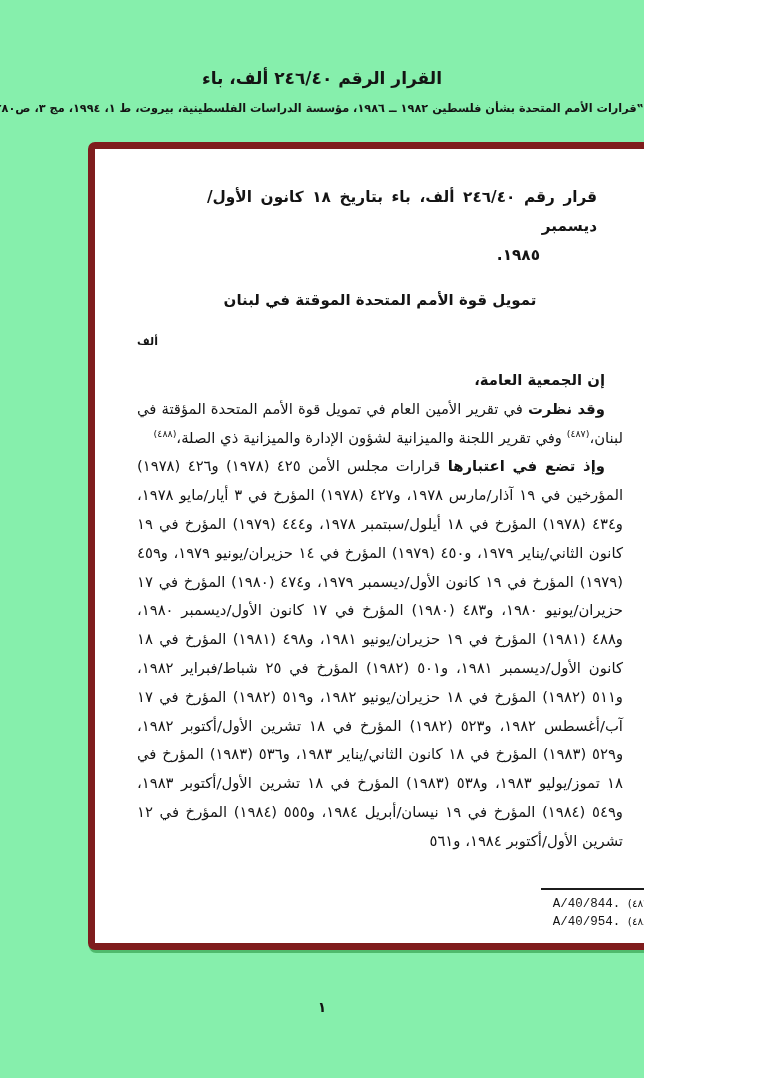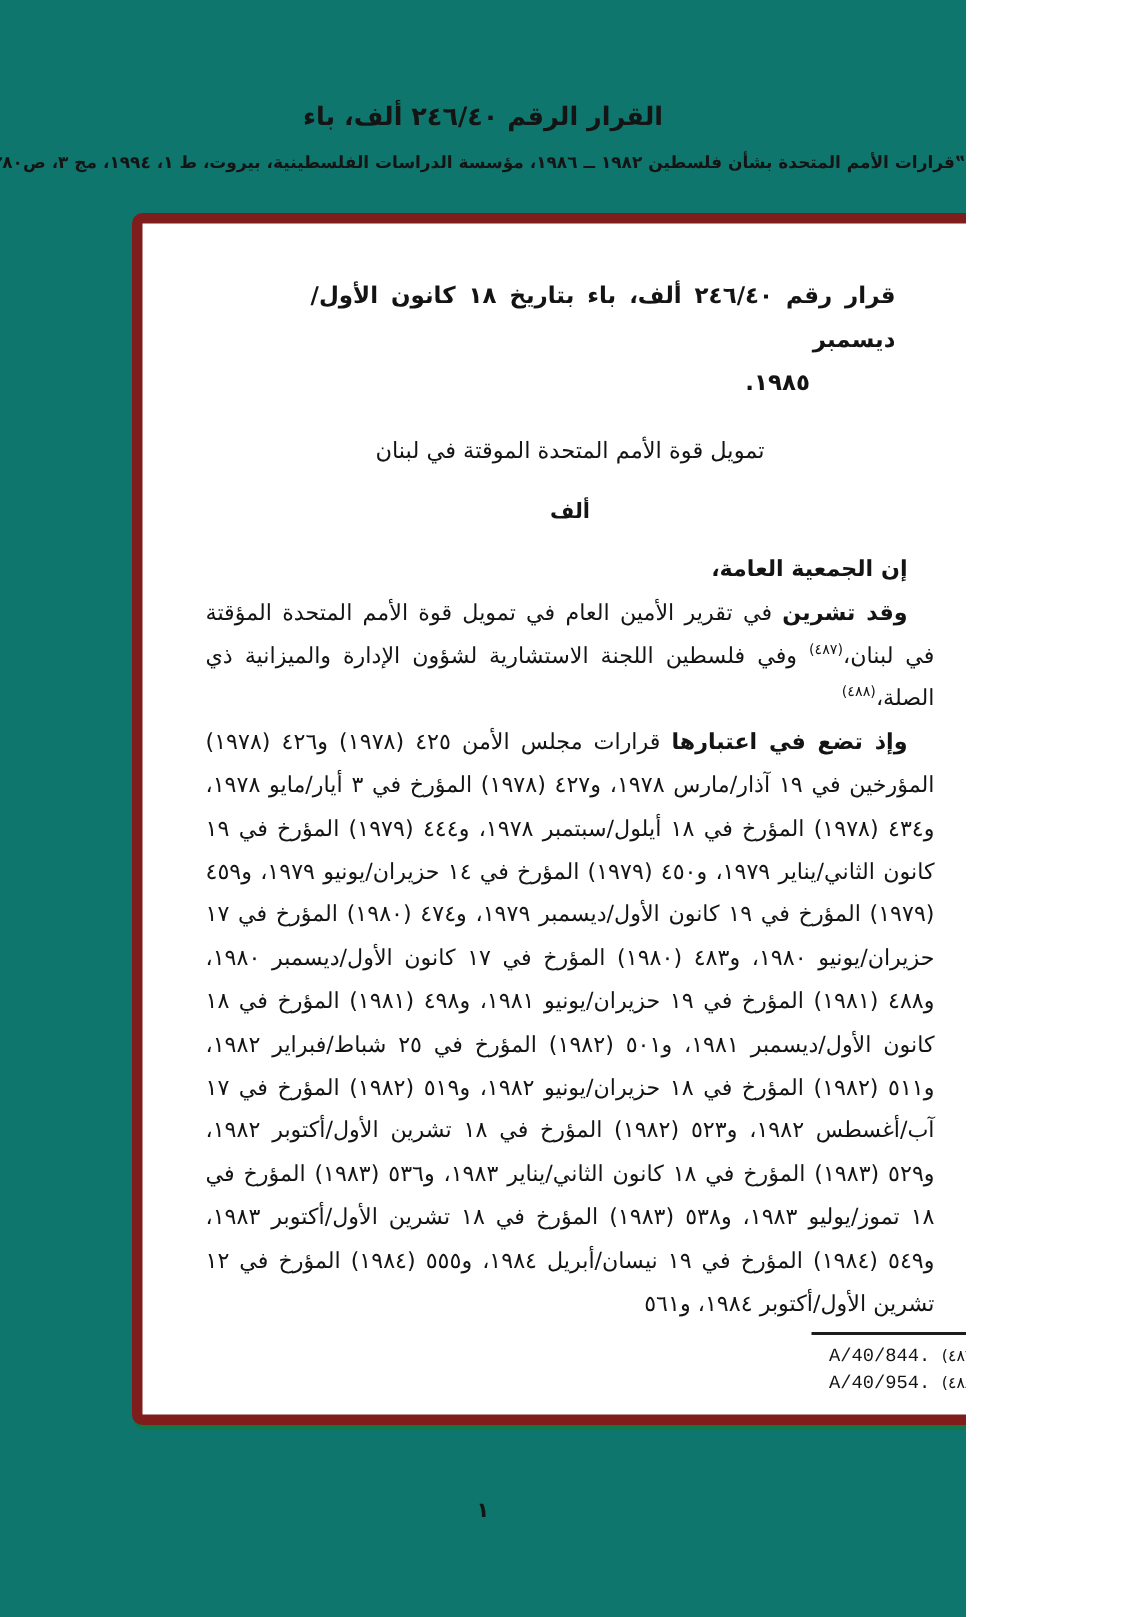--- a/index.html
+++ b/index.html
@@ -1,36 +1,36 @@
 <!DOCTYPE html>
 <html lang="ar"><head>
 <meta charset="utf-8">
 <style>
   html,body{margin:0;padding:0;background:#ffffff;}
-  .page{position:relative;width:644px;height:1078px;background:#0f766e;overflow:hidden;
+  .page{position:relative;width:644px;height:1078px;background:#86efac;overflow:hidden;
         font-family:"DejaVu Sans",sans-serif;color:#141414;}
 
   .doc-title{position:absolute;top:68px;left:0;right:0;text-align:center;direction:rtl;
              font-size:17px;font-weight:bold;letter-spacing:.2px;}
   .doc-source{position:absolute;top:102px;left:0;right:0;direction:rtl;
               font-size:11.3px;font-weight:bold;white-space:nowrap;}
 
   .frame{position:absolute;top:142px;left:88px;width:586px;height:808px;box-sizing:border-box;
          border:7px solid #7f1d1d;border-radius:7px;
          box-shadow:1px 3px 0 rgba(13,122,33,.45);
          padding:34px 44px 0 42px;direction:rtl;overflow:hidden;background:#fff;}
 
   .body-text{font-size:14.8px;line-height:28.8px;text-align:justify;}
 
   .res-heading{font-weight:bold;font-size:15.3px;line-height:29px;margin:0 26px 16px 70px;}
   .res-heading .h-line1{text-align:justify;text-align-last:justify;}
   .res-heading .h-line2{text-align:right;padding-left:0;padding-right:57px;}
 
-  .subject{text-align:center;font-weight:normal;margin:0 0 12px;line-height:29px;font-size:15px;}
-  .section-letter{text-align:center;font-weight:bold;margin:0 0 10px;line-height:29px;font-size:14px;}
+  .subject{text-align:center;font-weight:bold;margin:0 0 12px;line-height:29px;font-size:15px;}
+  .section-letter{text-align:left;font-weight:bold;margin:0 0 10px;line-height:29px;font-size:11px;}
 
   p.doc-para{margin:0;text-indent:18px;}
   .lead{font-weight:bold;margin-top:28px;}
   sup.fn-ref{font-size:9.5px;line-height:0;vertical-align:6px;letter-spacing:0;}
 
   .footnote-block{position:absolute;bottom:12px;right:12px;background:#fff;padding:2px 2px 0 6px;}
   .fn-sep{width:112px;border-top:2px solid #1c1c1c;margin:0 0 5px auto;}
   .fn-line{direction:rtl;text-align:right;font-size:12px;line-height:17px;white-space:nowrap;}
   .fn-line .fn-marker{font-family:"DejaVu Sans",sans-serif;font-size:10.5px;}
   .fn-line .fn-ref-text{font-family:Liberation Mono, monospace;font-size:12.5px;}
@@ -53,21 +53,21 @@
         <div class="h-line1">قرار رقم ٢٤٦/٤٠ ألف، باء بتاريخ ١٨ كانون الأول/ديسمبر</div>
         <div class="h-line2">١٩٨٥.</div>
       </div>
 
       <div class="subject">تمويل قوة الأمم المتحدة الموقتة في لبنان</div>
 
       <div class="section-letter">ألف</div>
 
       <p class="doc-para"><span class="lead">إن الجمعية العامة،</span></p>
 
-      <p class="doc-para"><span class="lead">وقد تشرين</span><span> في تقرير الأمين العام في تمويل قوة الأمم المتحدة المؤقتة في لبنان،</span><sup class="fn-ref">(٤٨٧)</sup><span> وفي فلسطين اللجنة الاستشارية لشؤون الإدارة والميزانية ذي الصلة،</span><sup class="fn-ref">(٤٨٨)</sup></p>
+      <p class="doc-para"><span class="lead">وقد نظرت</span><span> في تقرير الأمين العام في تمويل قوة الأمم المتحدة المؤقتة في لبنان،</span><sup class="fn-ref">(٤٨٧)</sup><span> وفي تقرير اللجنة والميزانية لشؤون الإدارة والميزانية ذي الصلة،</span><sup class="fn-ref">(٤٨٨)</sup></p>
 
       <p class="doc-para"><span class="lead">وإذ تضع في اعتبارها</span><span> قرارات مجلس الأمن ٤٢٥ (١٩٧٨) و٤٢٦ (١٩٧٨) المؤرخين في ١٩ آذار/مارس ١٩٧٨، و٤٢٧ (١٩٧٨) المؤرخ في ٣ أيار/مايو ١٩٧٨، و٤٣٤ (١٩٧٨) المؤرخ في ١٨ أيلول/سبتمبر ١٩٧٨، و٤٤٤ (١٩٧٩) المؤرخ في ١٩ كانون الثاني/يناير ١٩٧٩، و٤٥٠ (١٩٧٩) المؤرخ في ١٤ حزيران/يونيو ١٩٧٩، و٤٥٩ (١٩٧٩) المؤرخ في ١٩ كانون الأول/ديسمبر ١٩٧٩، و٤٧٤ (١٩٨٠) المؤرخ في ١٧ حزيران/يونيو ١٩٨٠، و٤٨٣ (١٩٨٠) المؤرخ في ١٧ كانون الأول/ديسمبر ١٩٨٠، و٤٨٨ (١٩٨١) المؤرخ في ١٩ حزيران/يونيو ١٩٨١، و٤٩٨ (١٩٨١) المؤرخ في ١٨ كانون الأول/ديسمبر ١٩٨١، و٥٠١ (١٩٨٢) المؤرخ في ٢٥ شباط/فبراير ١٩٨٢، و٥١١ (١٩٨٢) المؤرخ في ١٨ حزيران/يونيو ١٩٨٢، و٥١٩ (١٩٨٢) المؤرخ في ١٧ آب/أغسطس ١٩٨٢، و٥٢٣ (١٩٨٢) المؤرخ في ١٨ تشرين الأول/أكتوبر ١٩٨٢، و٥٢٩ (١٩٨٣) المؤرخ في ١٨ كانون الثاني/يناير ١٩٨٣، و٥٣٦ (١٩٨٣) المؤرخ في ١٨ تموز/يوليو ١٩٨٣، و٥٣٨ (١٩٨٣) المؤرخ في ١٨ تشرين الأول/أكتوبر ١٩٨٣، و٥٤٩ (١٩٨٤) المؤرخ في ١٩ نيسان/أبريل ١٩٨٤، و٥٥٥ (١٩٨٤) المؤرخ في ١٢ تشرين الأول/أكتوبر ١٩٨٤، و٥٦١</span></p>
 
     </div>
 
     <div class="footnote-block">
       <div class="fn-sep"></div>
       <div class="fn-line"><span class="fn-marker">(٤٨٧)</span>&nbsp;&nbsp;<span class="fn-ref-text" dir="ltr">A/40/844.</span></div>
       <div class="fn-line"><span class="fn-marker">(٤٨٨)</span>&nbsp;&nbsp;<span class="fn-ref-text" dir="ltr">A/40/954.</span></div>
     </div>

